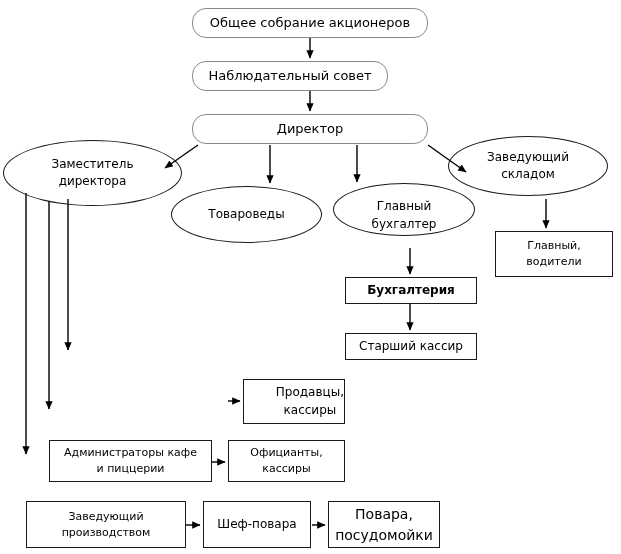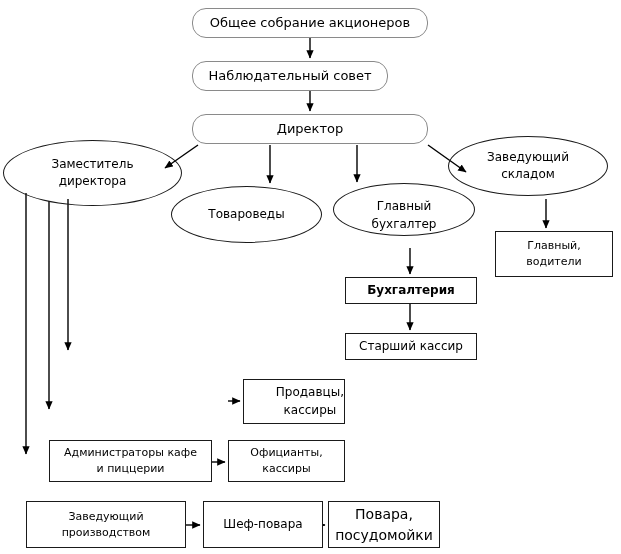--- a/index.html
+++ b/index.html
@@ -161,21 +161,21 @@
   <div class="node shape-rect" style="left:228px; top:440px; width:117px; height:42px; font-size:11px;">
     <span class="label">Официанты,
 кассиры</span>
   </div>
 
   <div class="node shape-rect" style="left:26px; top:501px; width:160px; height:47px; font-size:11px;">
     <span class="label">Заведующий
 производством</span>
   </div>
 
-  <div class="node shape-rect" style="left:203px; top:501px; width:120px; height:47px; font-size:12px;">
+  <div class="node shape-rect" style="left:203px; top:501px; width:108px; height:47px; font-size:12px;">
     <span class="label">Шеф-повара</span>
   </div>
 
   <div class="node shape-rect" style="left:328px; top:501px; width:112px; height:47px; font-size:14px;">
     <span class="label">Повара,
 посудомойки</span>
   </div>
 
 </div>
 

